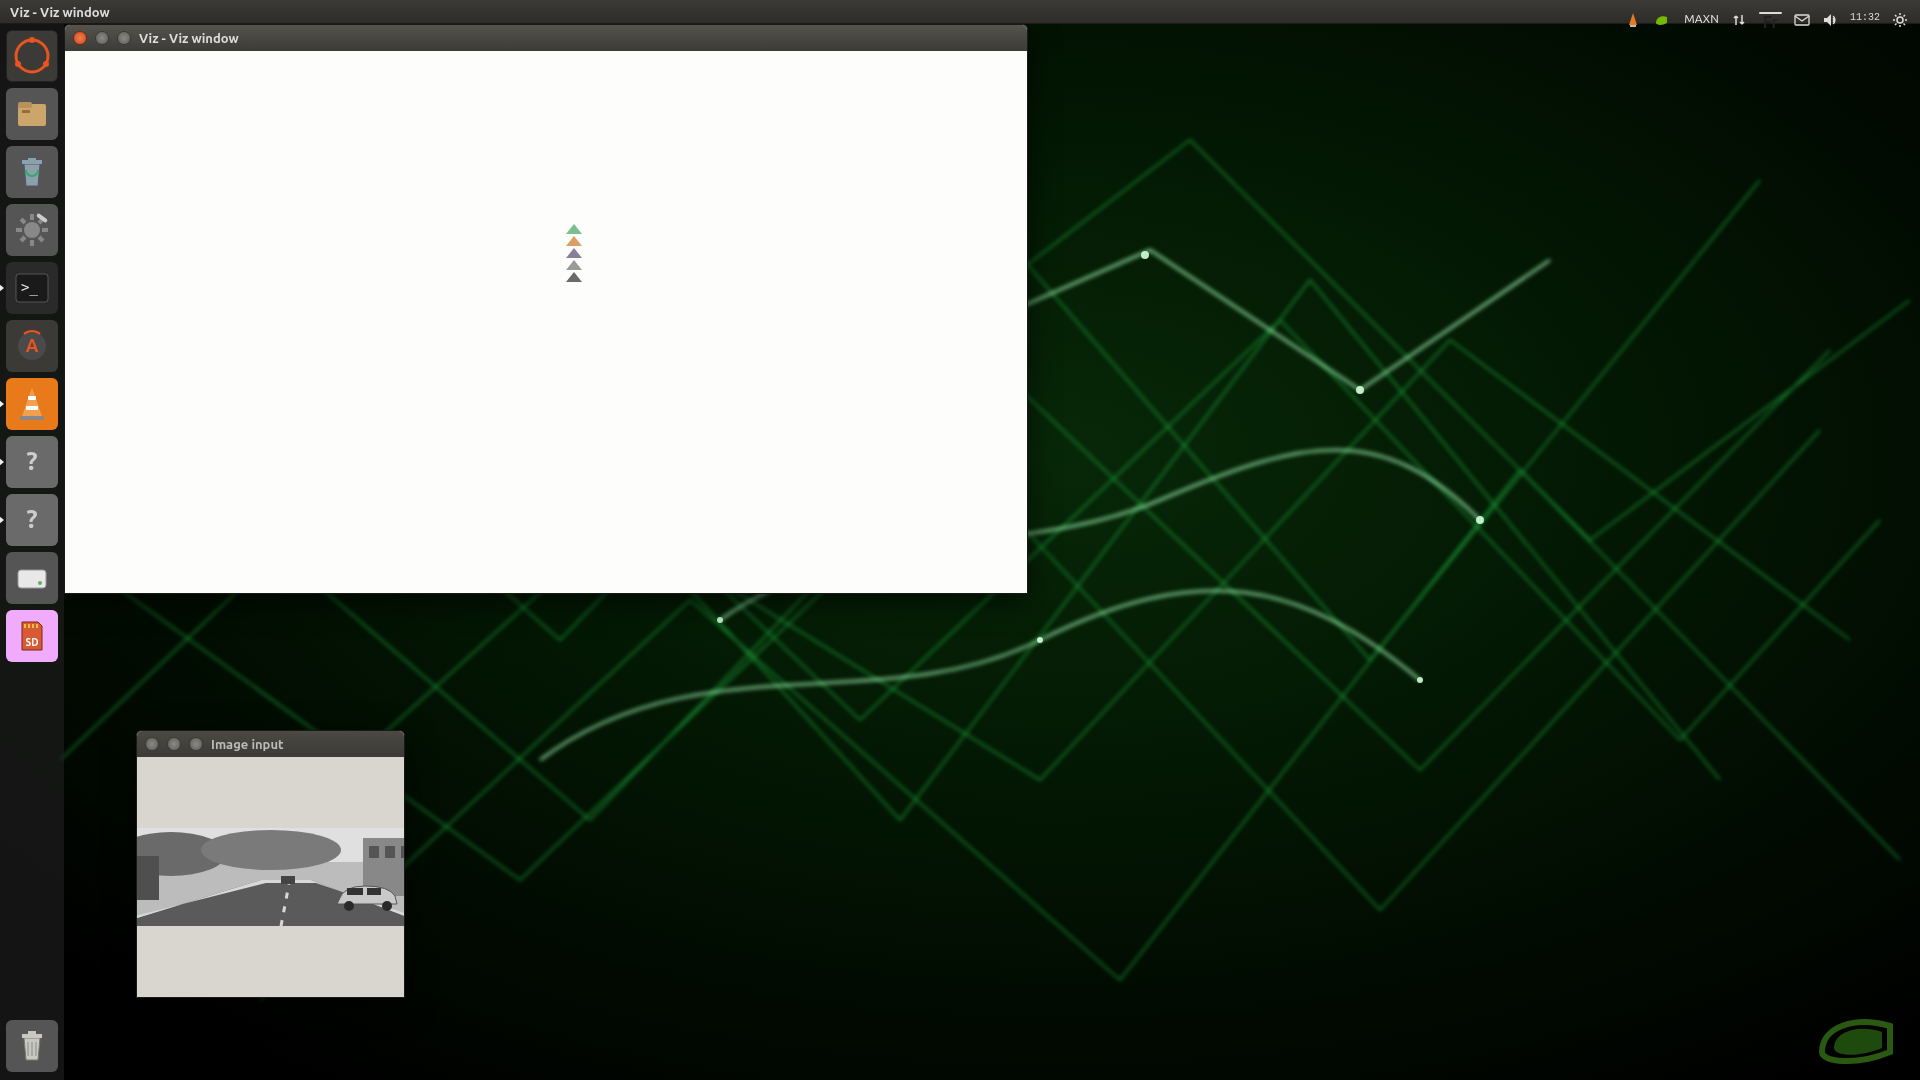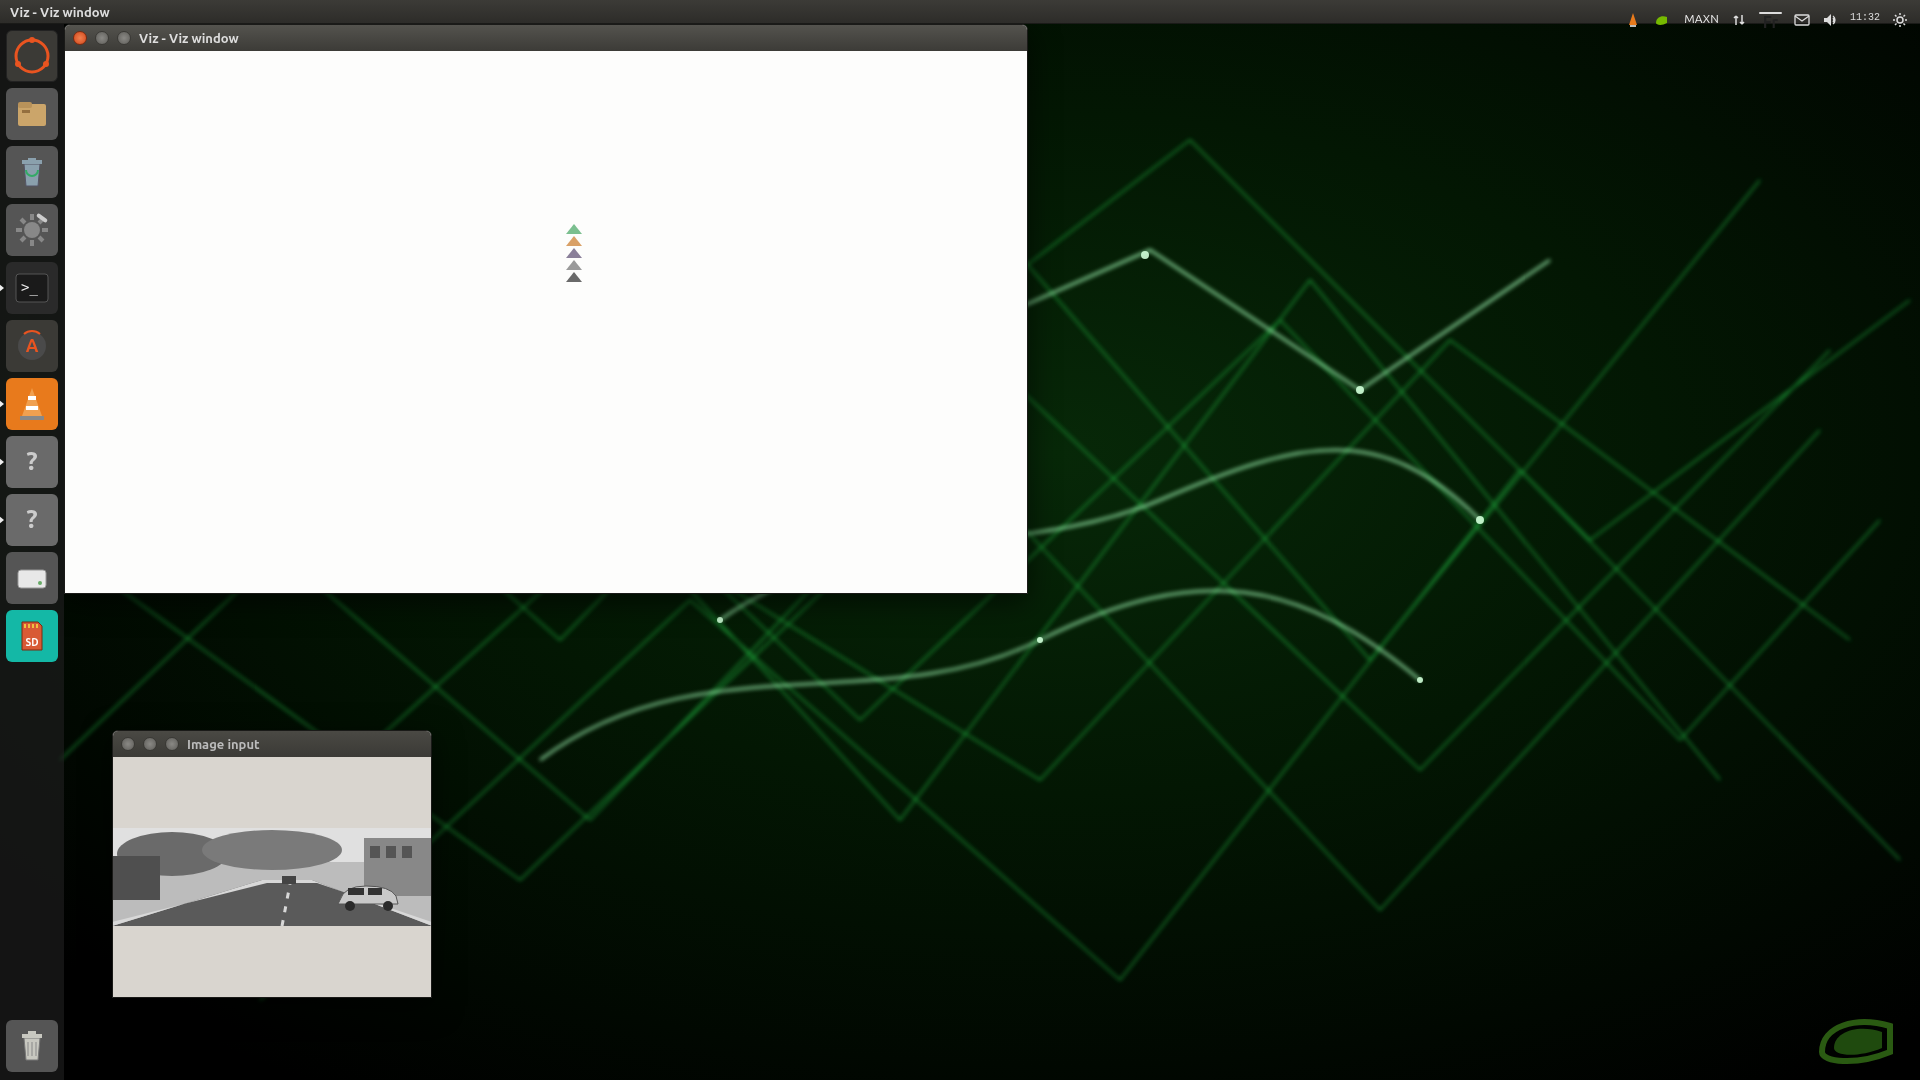--- a/index.html
+++ b/index.html
@@ -286,21 +286,21 @@
     <svg viewBox="0 0 44 44">
         <text x="22" y="30" text-anchor="middle" fill="#ccc" font-size="26" font-weight="bold">?</text>
       </svg>
   </div>
   <div class="tile" style="background:#555;">
     <svg viewBox="0 0 44 44">
         <rect x="8" y="14" width="28" height="18" rx="3" fill="#e8e8e8" stroke="#999"></rect>
         <circle cx="30" cy="27" r="2" fill="#6a6"></circle>
       </svg>
   </div>
-  <div class="tile" style="background:#14b8a6;">
+  <div class="tile" style="background:#f0abfc;">
     <svg viewBox="0 0 44 44">
         <path d="M12 8 h16 l4 4 v24 h-20 z" fill="#d85a35" stroke="#7a2a10"></path>
         <text x="22" y="32" text-anchor="middle" fill="#fff" font-size="10" font-weight="bold">SD</text>
         <g fill="#f0c040">
           <rect x="14" y="10" width="2" height="4"></rect>
           <rect x="18" y="10" width="2" height="4"></rect>
           <rect x="22" y="10" width="2" height="4"></rect>
           <rect x="26" y="10" width="2" height="4"></rect>
         </g>
       </svg>
@@ -328,21 +328,21 @@
     <div class="triangle-stack">
       <div class="tri t0"></div>
       <div class="tri t1"></div>
       <div class="tri t2"></div>
       <div class="tri t3"></div>
       <div class="tri t4"></div>
     </div>
   </div>
 </div>
 
-<div class="window inactive img-window" style="left:112px; top:730px; width:320px; height:268px;">
+<div class="window inactive img-window" style="left:136px; top:730px; width:269px; height:268px;">
   <div class="titlebar">
     <span class="wbtn close" style="background:radial-gradient(#8a8985,#5e5d59); border-color:#3a3935;"></span>
     <span class="wbtn min"></span>
     <span class="wbtn max"></span>
     <span>Image input</span>
   </div>
   <div class="content">
     <div class="thumb">
       <svg viewBox="0 0 320 98" preserveAspectRatio="none">
 

